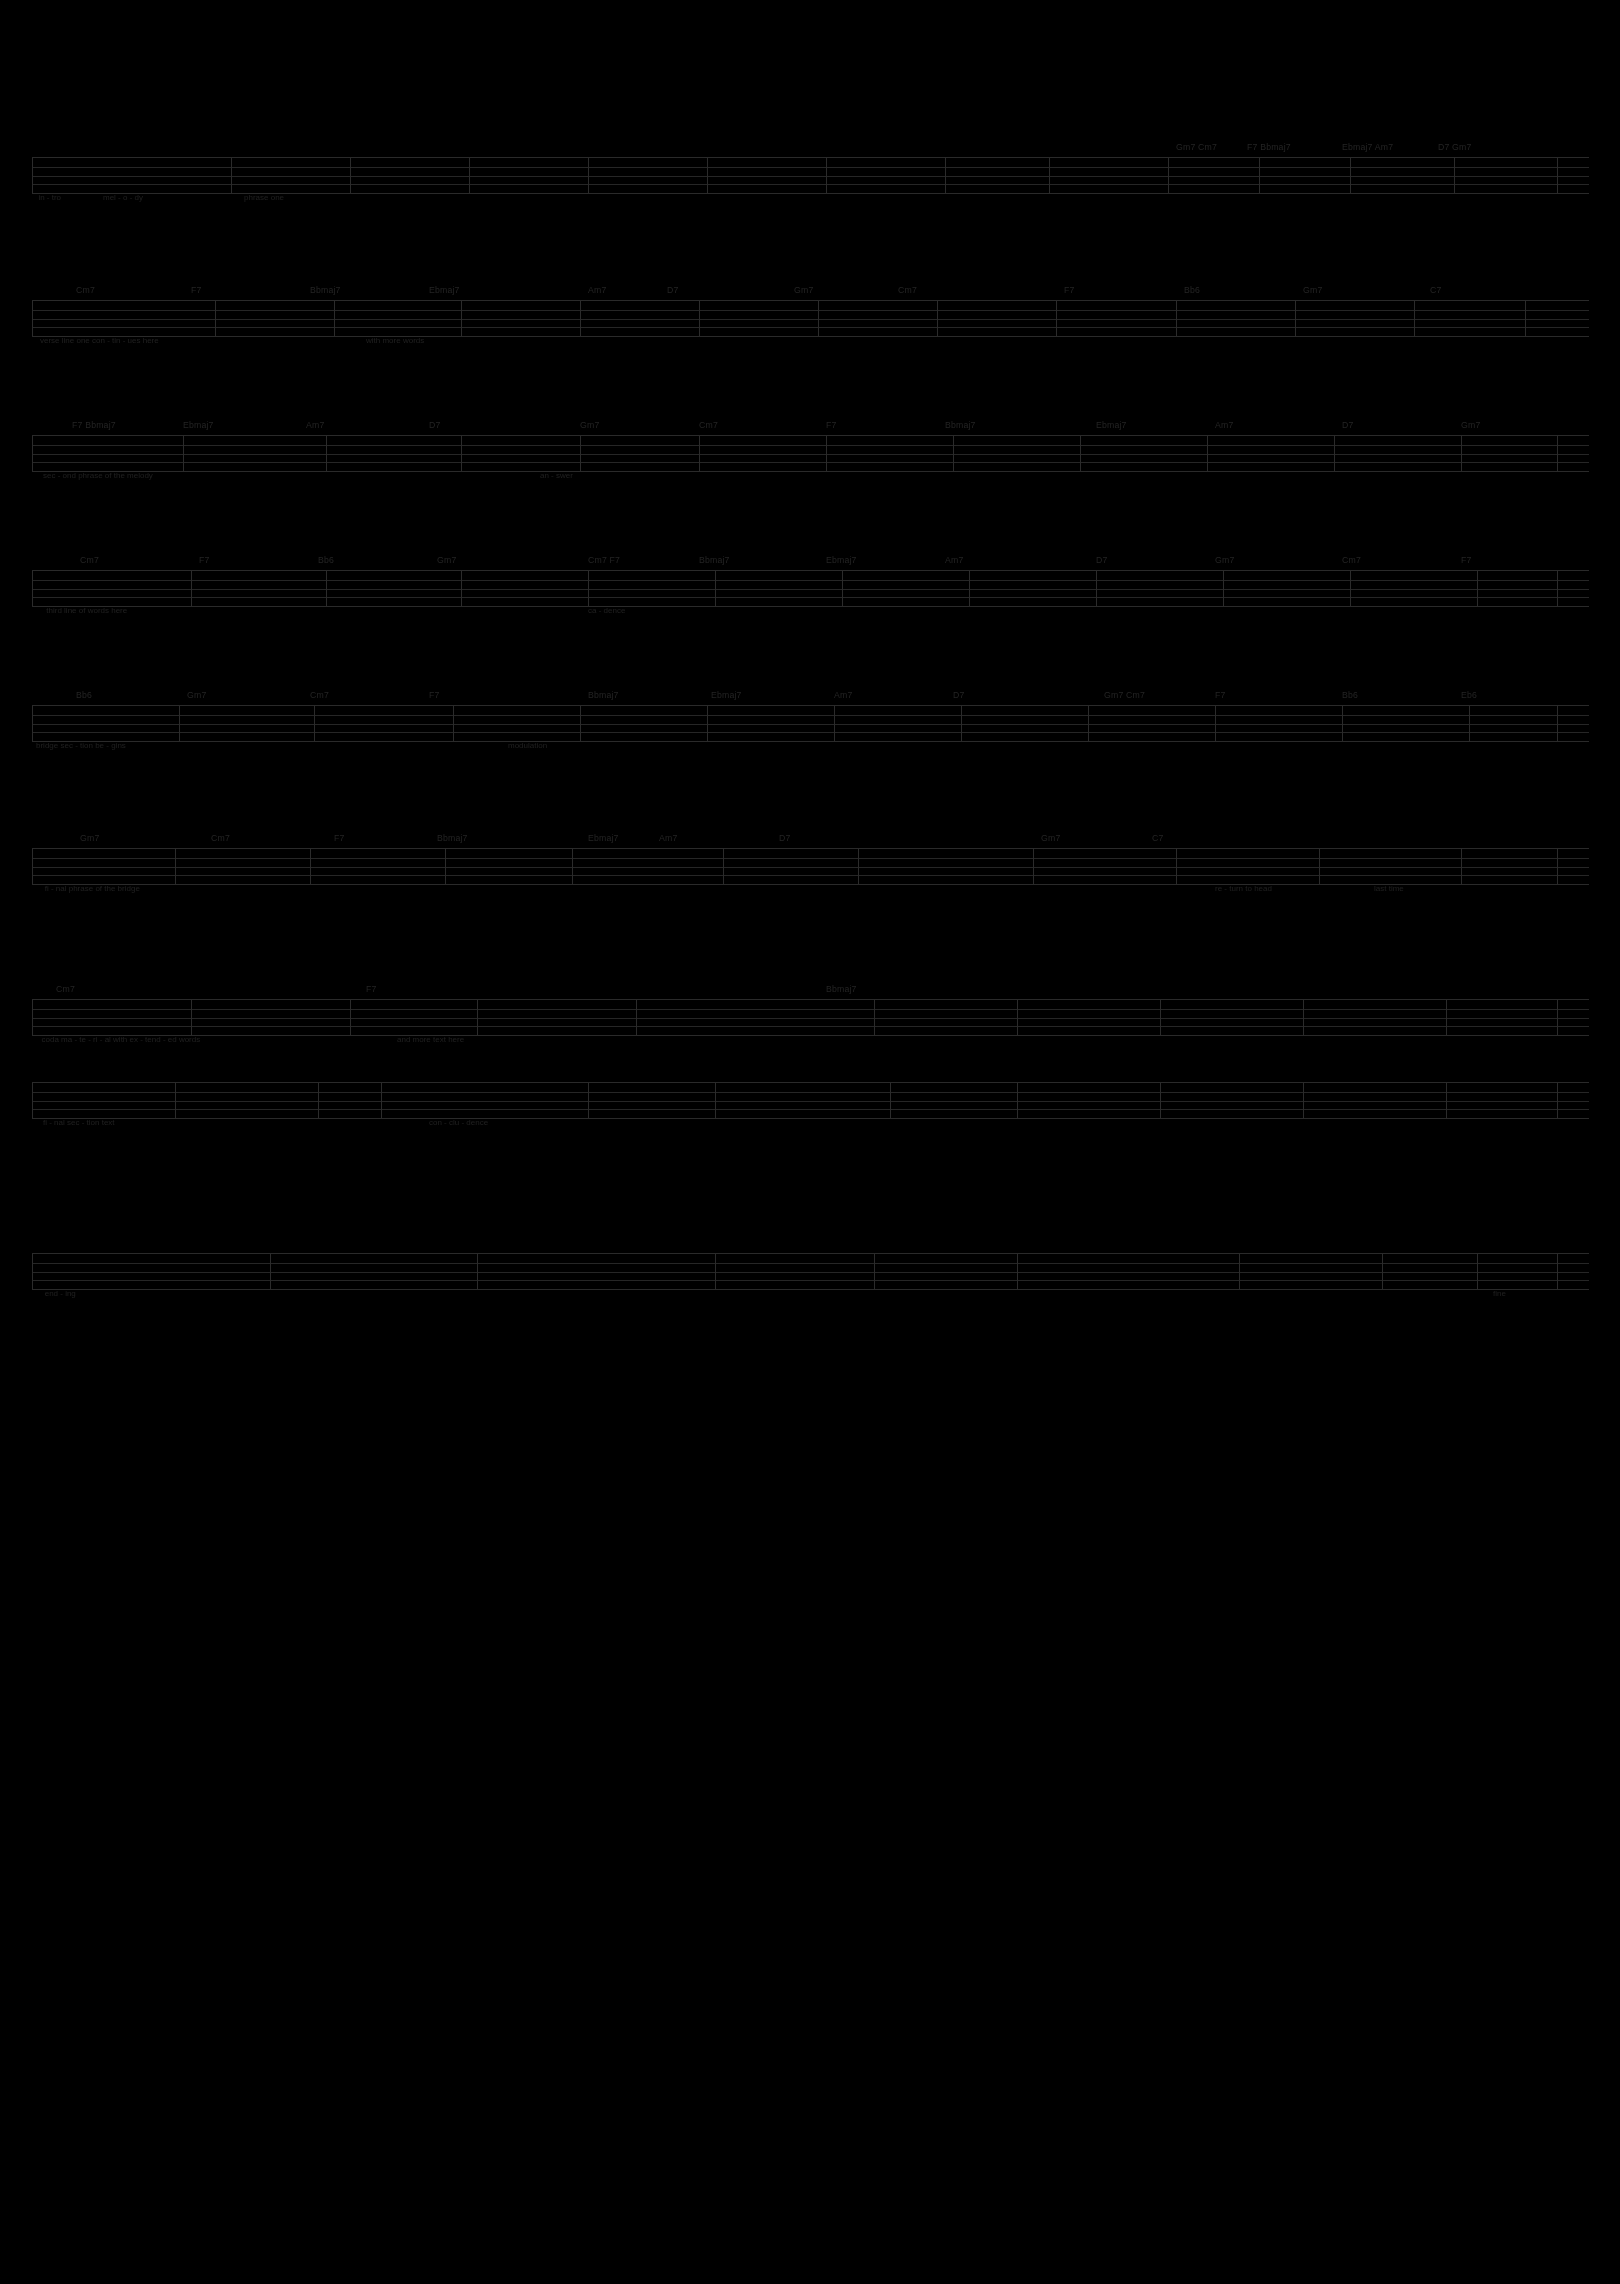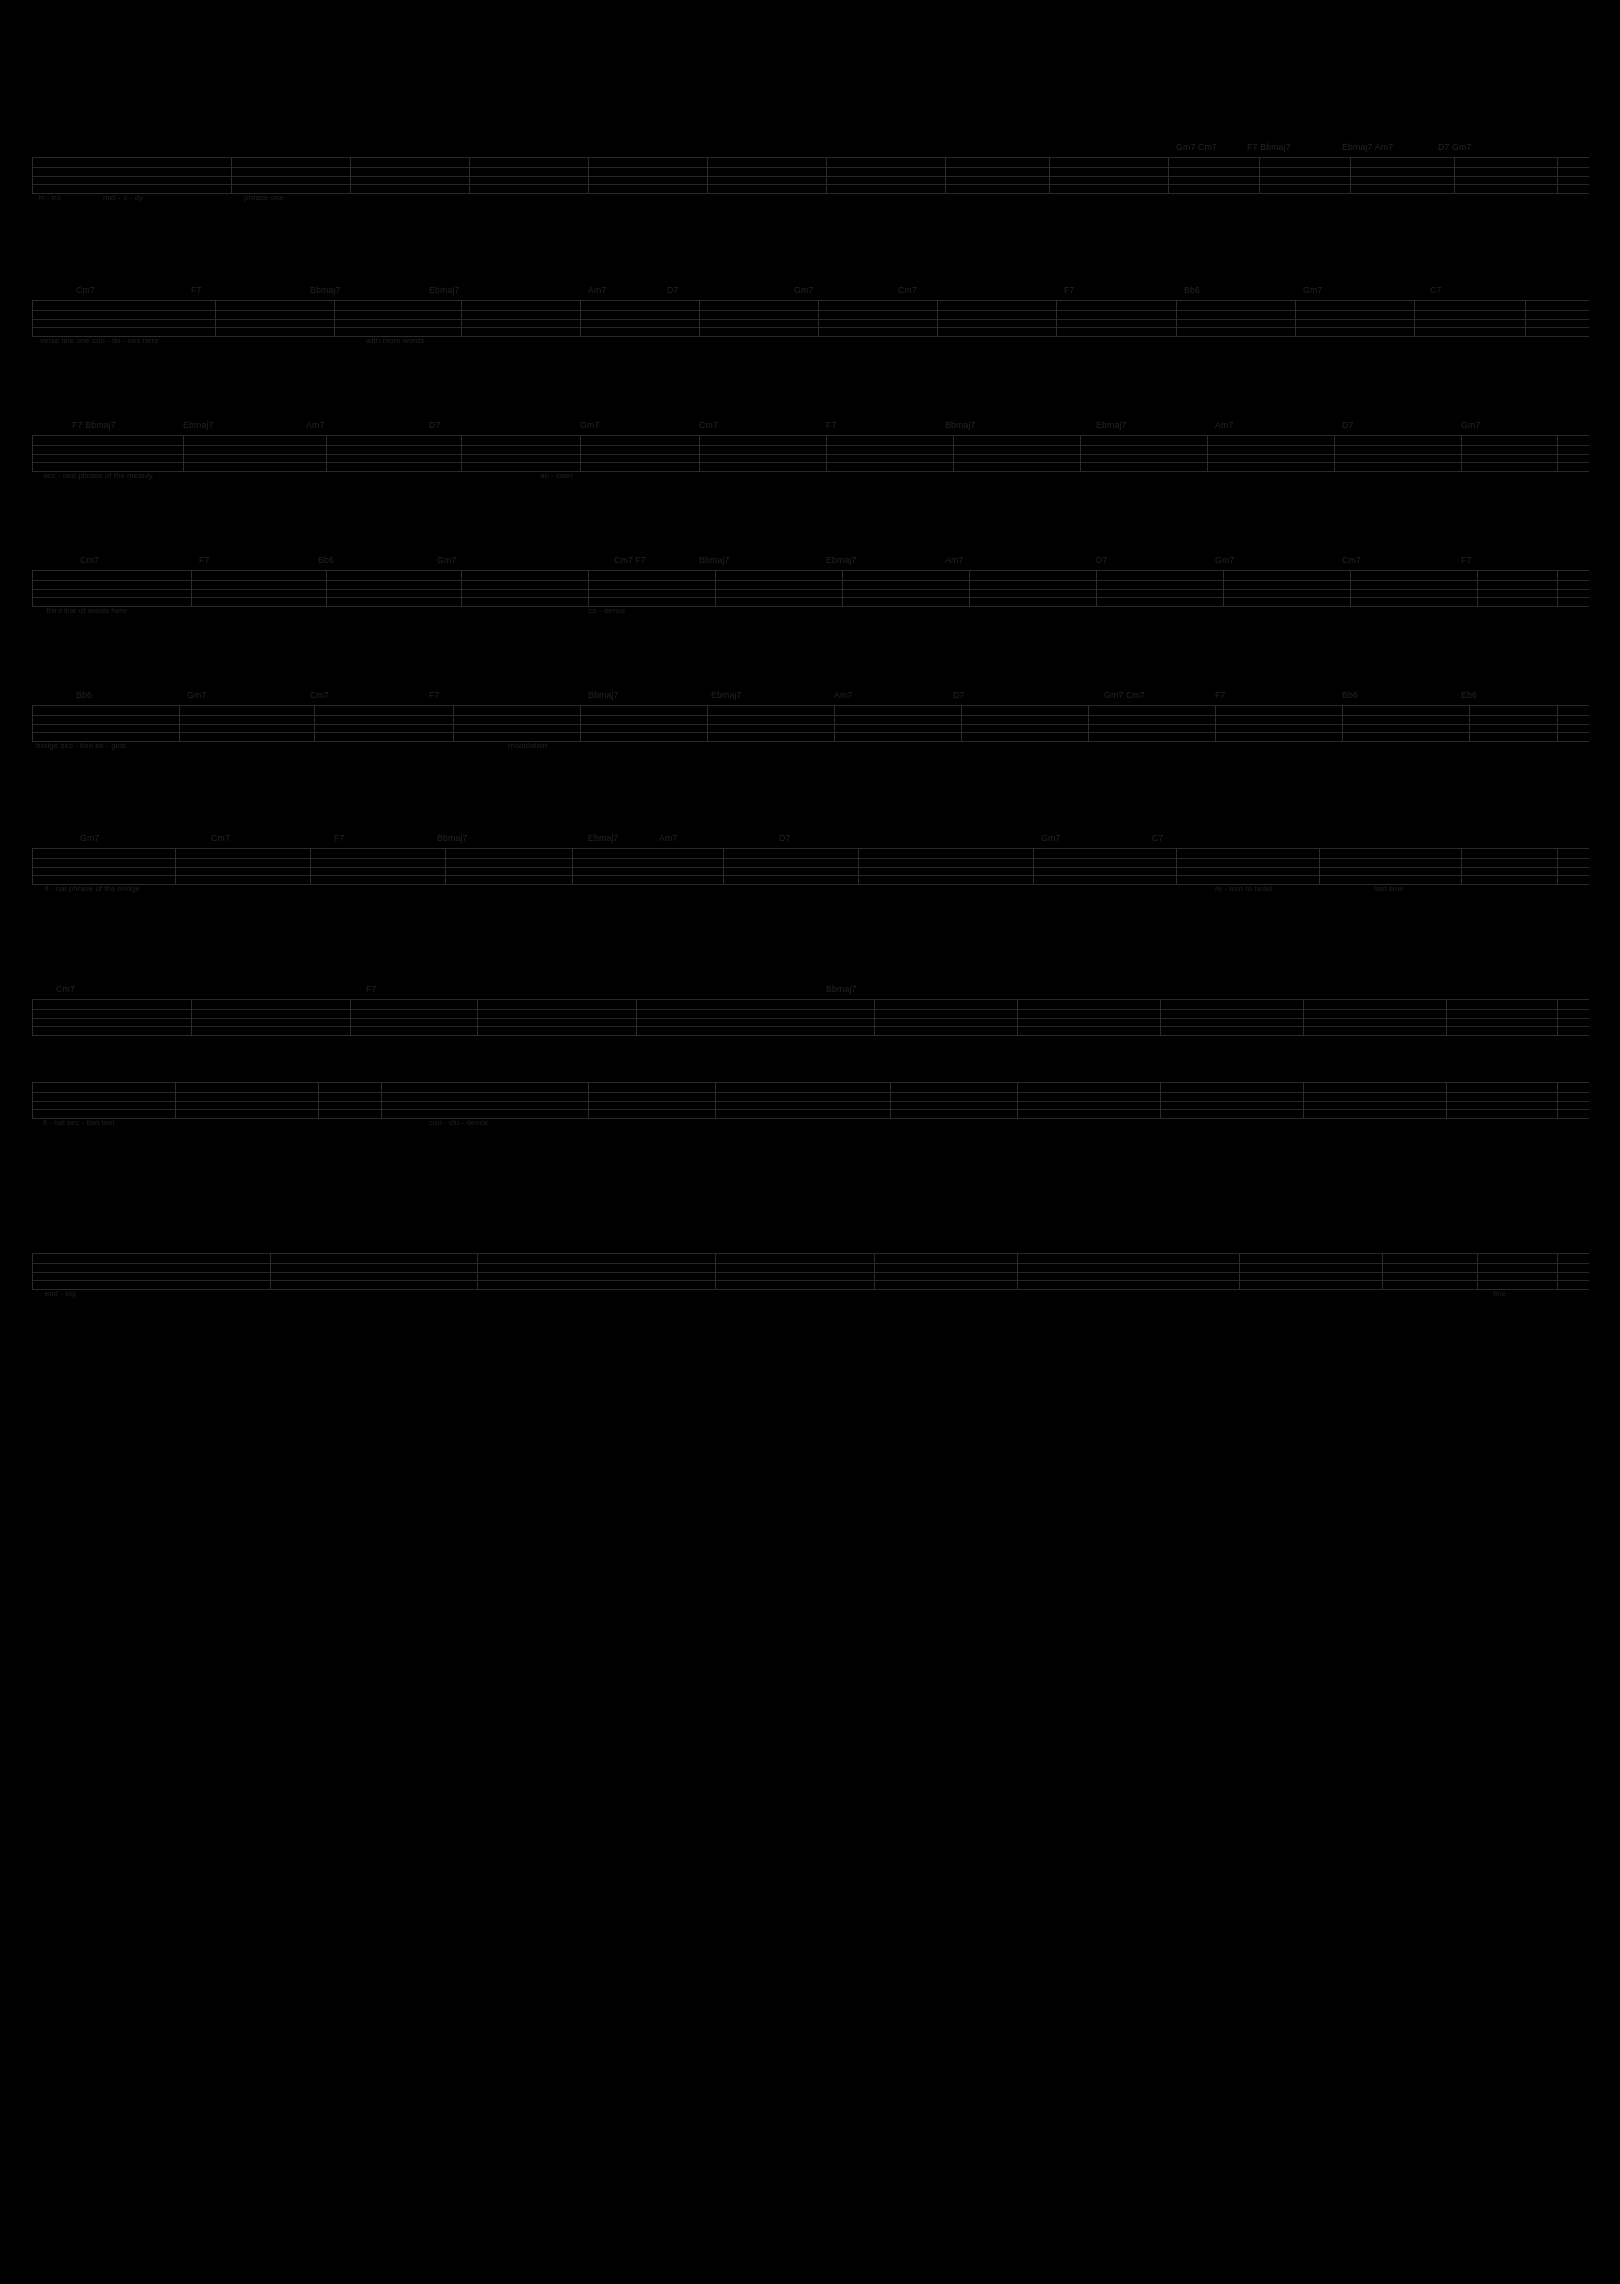--- a/index.html
+++ b/index.html
@@ -205,21 +205,21 @@
           <span class="lyric" style="left: 11px;">sec - ond phrase of the melody</span>
           <span class="lyric" style="left: 508px;">an - swer</span>
         </div>
       </div>
       <div class="system" style="top: 556px;">
         <div class="chord-row">
           <span class="chord" style="left: 48px;">Cm7</span>
           <span class="chord" style="left: 167px;">F7</span>
           <span class="chord" style="left: 286px;">Bb6</span>
           <span class="chord" style="left: 405px;">Gm7</span>
-          <span class="chord" style="left: 582px;">Cm7  F7</span>
+          <span class="chord" style="left: 556px;">Cm7  F7</span>
           <span class="chord" style="left: 667px;">Bbmaj7</span>
           <span class="chord" style="left: 794px;">Ebmaj7</span>
           <span class="chord" style="left: 913px;">Am7</span>
           <span class="chord" style="left: 1064px;">D7</span>
           <span class="chord" style="left: 1183px;">Gm7</span>
           <span class="chord" style="left: 1310px;">Cm7</span>
           <span class="chord" style="left: 1429px;">F7</span>
         </div>
         <div class="staff">
           <div class="line" style="top: 8.7px;"></div>
@@ -332,20 +332,24 @@
           <div class="bar" style="left: 318px;"></div>
           <div class="bar" style="left: 445px;"></div>
           <div class="bar" style="left: 604px;"></div>
           <div class="bar" style="left: 842px;"></div>
           <div class="bar" style="left: 985px;"></div>
           <div class="bar" style="left: 1128px;"></div>
           <div class="bar" style="left: 1271px;"></div>
           <div class="bar" style="left: 1414px;"></div>
           <div class="bar" style="left: 1525px;"></div>
         </div>
+        <div class="lyric-row">
+          <span class="lyric" style="left: 9.5px;">coda ma - te - ri - al with ex - tend - ed words</span>
+          <span class="lyric" style="left: 365px;">and more text here</span>
+        </div>
       </div>
       <div class="system" style="top: 1068px;">
         <div class="chord-row"></div>
         <div class="staff">
           <div class="line" style="top: 8.7px;"></div>
           <div class="line" style="top: 17.5px;"></div>
           <div class="line" style="top: 26px;"></div>
           <div class="bar" style="left: 0px;"></div>
           <div class="bar" style="left: 143px;"></div>
           <div class="bar" style="left: 286px;"></div>

